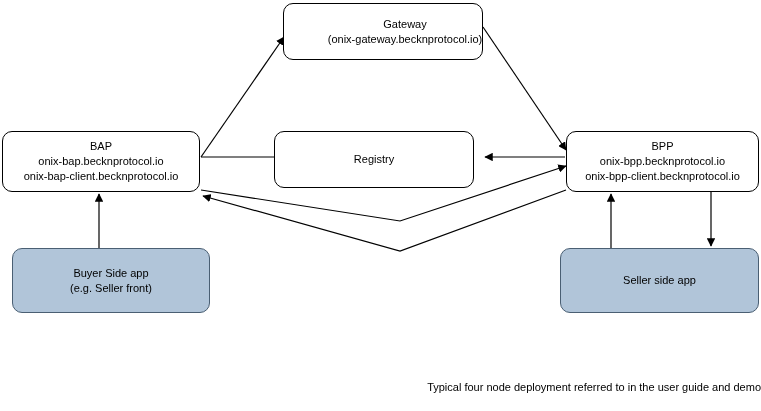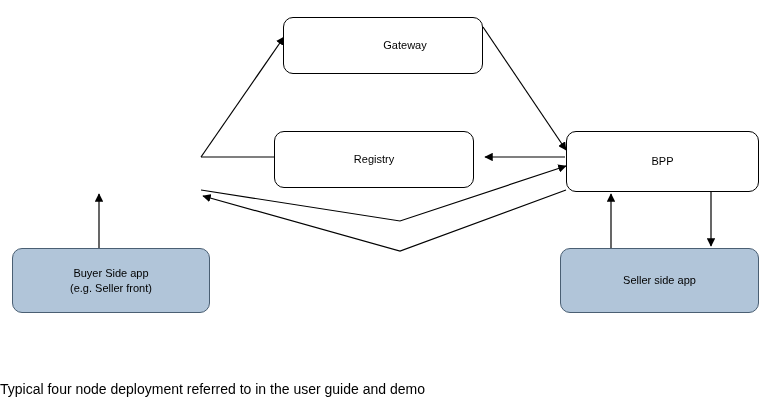--- a/index.html
+++ b/index.html
@@ -46,26 +46,26 @@
   }
   .node .line {
     display: block;
     white-space: nowrap;
   }
   .caption {
     position: absolute;
     left: 0;
     top: 381px;
     width: 761px;
-    text-align: left;
-    font-size: 14px;
+    text-align: right;
+    font-size: 11px;
     color: #000000;
   }
   
-  #node-gateway  { left: 283px; top: 17px;   width: 200px; height: 57px; padding-left: 44px; }
+  #node-gateway  { left: 283px; top: 3px;   width: 200px; height: 57px; padding-left: 44px; }
   #node-bap      { left: 2px;   top: 131px; width: 198px; height: 61px; }
   #node-registry { left: 274px; top: 131px; width: 200px; height: 57px; }
   #node-bpp      { left: 566px; top: 131px; width: 193px; height: 61px; }
   #node-buyer    { left: 12px;   top: 248px; width: 198px; height: 65px; }
   #node-seller   { left: 560px; top: 248px; width: 199px; height: 65px; }
 </style>
 </head>
 <body>
 
 <div id="canvas">
@@ -91,29 +91,37 @@
 
     <line x1="99" y1="248" x2="99" y2="194" stroke="#000000" stroke-width="1.2" marker-end="url(#arrow)"></line>
 
     <line x1="611" y1="248" x2="611" y2="194" stroke="#000000" stroke-width="1.2" marker-end="url(#arrow)"></line>
 
     <line x1="711" y1="192" x2="711" y2="246" stroke="#000000" stroke-width="1.2" marker-end="url(#arrow)"></line>
   </svg>
 
   <div class="node" id="node-gateway">
     <span class="line">Gateway</span>
+    <span class="line">(onix-gateway.becknprotocol.io)</span>
   </div>
 
+  <div class="node" id="node-bap">
+    <span class="line">BAP</span>
+    <span class="line">onix-bap.becknprotocol.io</span>
+    <span class="line">onix-bap-client.becknprotocol.io</span>
+  </div>
 
   <div class="node" id="node-registry">
     <span class="line">Registry</span>
   </div>
 
   <div class="node" id="node-bpp">
     <span class="line">BPP</span>
+    <span class="line">onix-bpp.becknprotocol.io</span>
+    <span class="line">onix-bpp-client.becknprotocol.io</span>
   </div>
 
   <div class="node filled" id="node-buyer">
     <span class="line">Buyer Side app</span>
     <span class="line">(e.g. Seller front)</span>
   </div>
 
   <div class="node filled" id="node-seller">
     <span class="line">Seller side app</span>
   </div>

